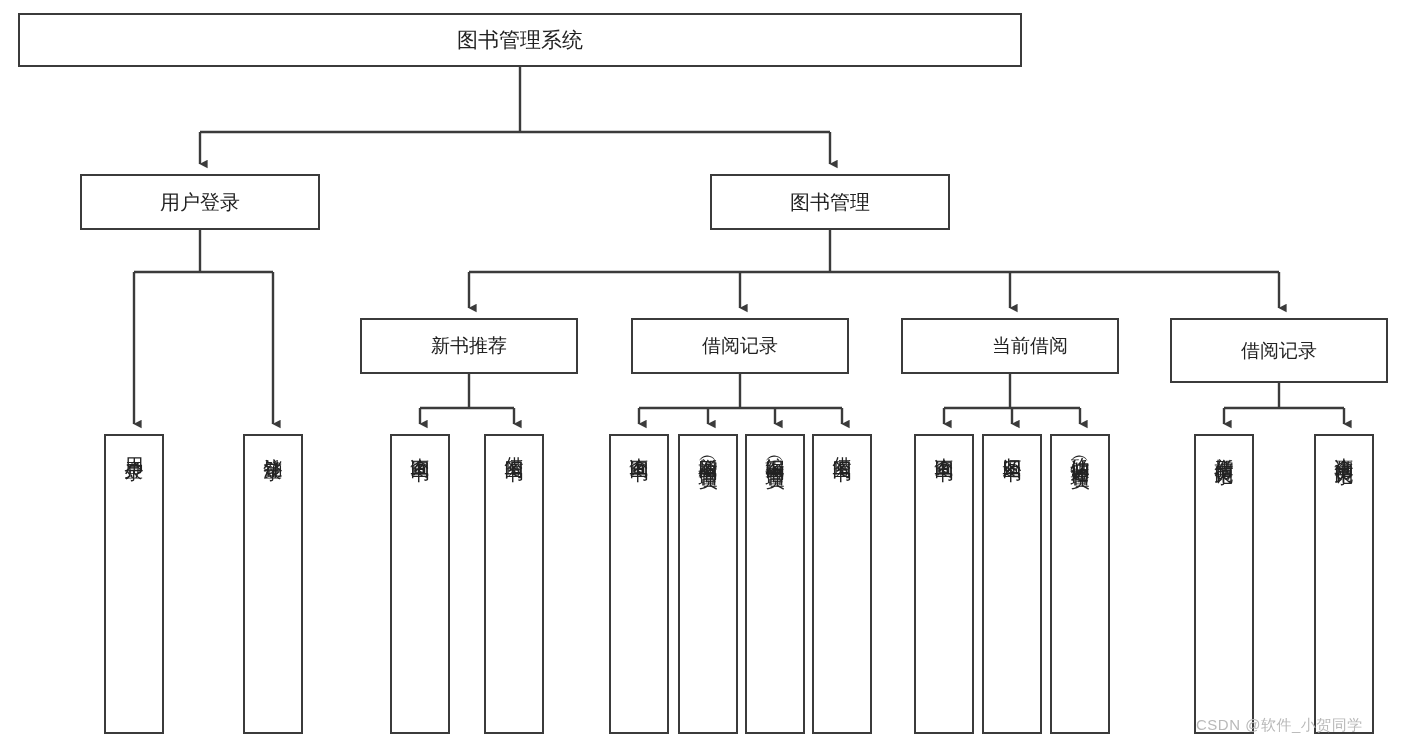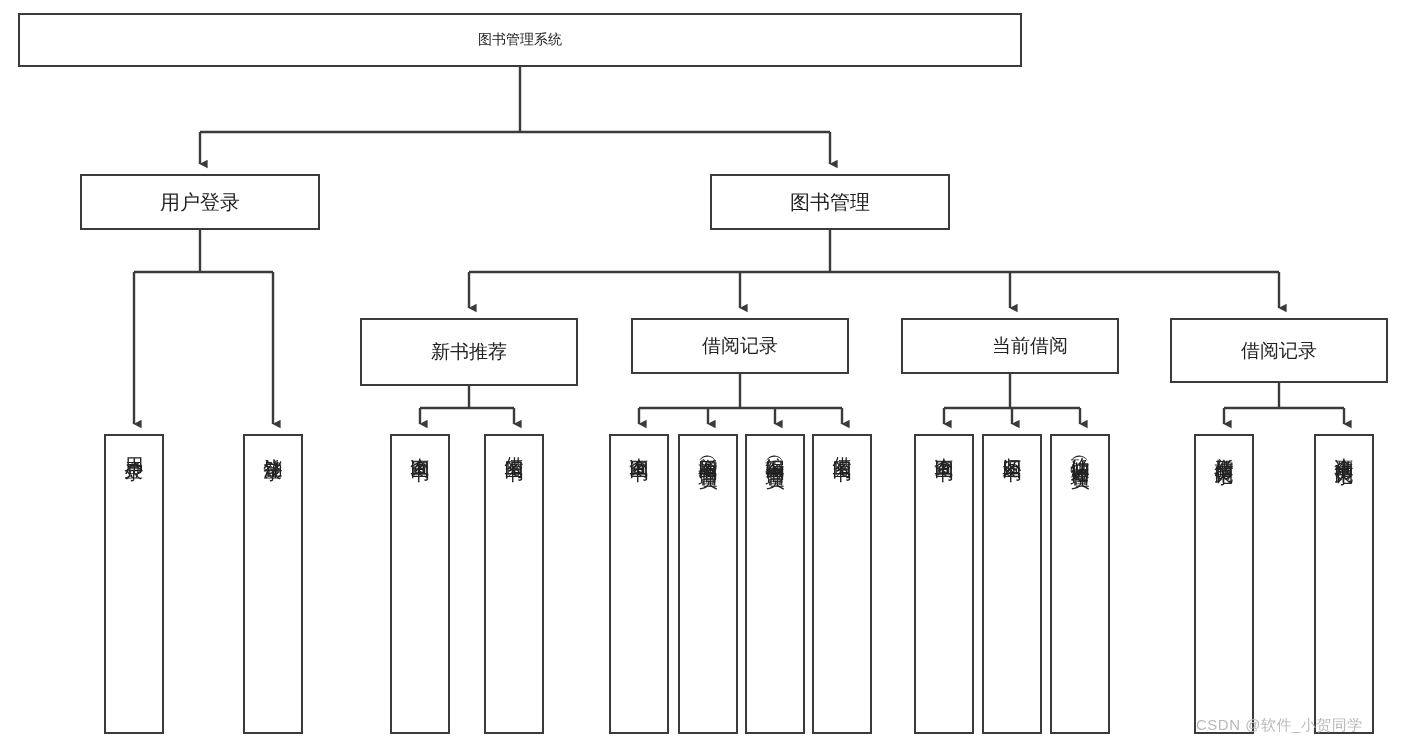--- a/index.html
+++ b/index.html
@@ -29,21 +29,21 @@
     position: absolute;
     box-sizing: border-box;
     border: 2px solid #3b3b3b;
     background: #ffffff;
     display: flex;
     align-items: center;
     justify-content: center;
     color: #222222;
   }
   .node.root {
-    font-size: 14px;
+    font-size: 21px;
   }
   .node.lvl1 {
     font-size: 20px;
   }
   .node.lvl2 {
     font-size: 19px;
   }
   .node.leaf {
     align-items: flex-start;
     justify-content: center;
@@ -127,21 +127,21 @@
     <span>图书管理系统</span>
   </div>
 
   <div class="node lvl1" style="left:80px; top:174px; width:240px; height:56px;">
     <span>用户登录</span>
   </div>
   <div class="node lvl1" style="left:710px; top:174px; width:240px; height:56px;">
     <span>图书管理</span>
   </div>
 
-  <div class="node lvl2" style="left:360px; top:318px; width:218px; height:68px;">
+  <div class="node lvl2" style="left:360px; top:318px; width:218px; height:56px;">
     <span>新书推荐</span>
   </div>
   <div class="node lvl2" style="left:631px; top:318px; width:218px; height:56px;">
     <span>借阅记录</span>
   </div>
   <div class="node lvl2" style="left:901px; top:318px; width:218px; height:56px;padding-left:40px;">
     <span>当前借阅</span>
   </div>
   <div class="node lvl2" style="left:1170px; top:318px; width:218px; height:65px;align-items:center;">
     <span>借阅记录</span>

